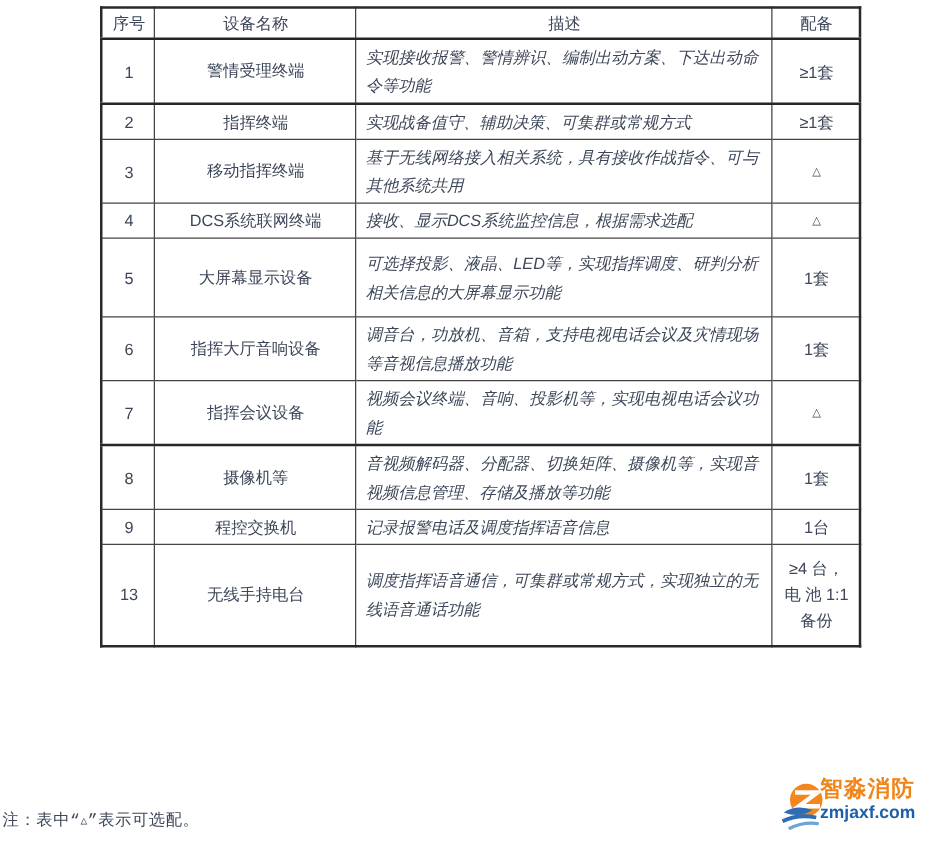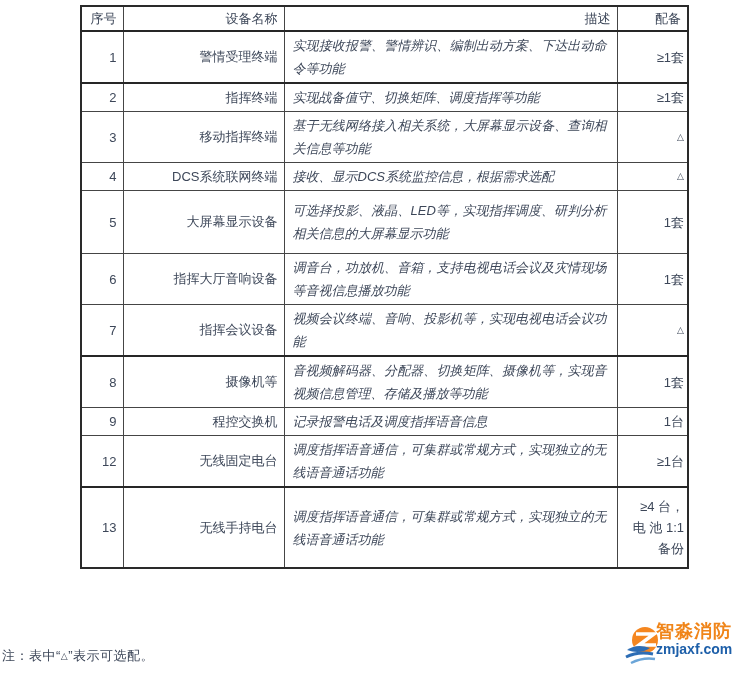--- a/index.html
+++ b/index.html
@@ -21,21 +21,21 @@
   col.c1{width:42px;}
   col.c2{width:161px;}
   col.c3{width:333px;}
   col.c4{width:71px;}
   th,td{
     border:1px solid #454545;
     font-size:13px;
     font-weight:normal;
     color:#3d4759;
     vertical-align:middle;
-    text-align:right;
+    text-align:center;
     padding:2px 6px 2px 8px;
     box-sizing:border-box;
   }
   thead tr{height:25px;border-bottom:2px solid #262626;}
   tr.thick{border-bottom:2px solid #262626;}
   .h23{height:23px}.h24{height:24px}.h46{height:46px}.h47{height:47px}
   .h48{height:48px}.h49{height:49px}.h63{height:63px}.h81{height:81px}
   td.c-desc{
     text-align:justify;
     line-height:23px;
@@ -44,21 +44,21 @@
   }
   td.c-equip{
     padding:2px 3px 2px 5px;
     white-space:pre-line;
     line-height:21px;
     border-radius:22px;
   }
   td.c-equip.tri{font-size:9px;}
   .footnote{
     position:absolute;left:2px;top:647px;
-    font-size:13px;color:#3d4759;letter-spacing:0.5px;
+    font-size:13px;color:#3d4759;letter-spacing:0.5px;font-family:Liberation Mono, monospace;
   }
   .footnote .small-tri{font-size:9px;vertical-align:1px;}
   
   .watermark{position:absolute;left:619px;top:618px;width:132px;height:52px;padding-left:34px;}
   .wm-icon{position:absolute;left:5px;top:7px;width:40px;height:40px;}
   .wm-text{position:absolute;left:37px;top:3px;}
   .wm-brand{
     font-size:18px;font-weight:bold;line-height:21px;
     color:#f08519;letter-spacing:1px;white-space:nowrap;
   }
@@ -89,27 +89,27 @@
     <tbody>
       <tr class="h46 thick">
         <td class="c-no">1</td>
         <td class="c-name">警情受理终端</td>
         <td class="c-desc">实现接收报警、警情辨识、编制出动方案、下达出动命令等功能</td>
         <td class="c-equip">≥1套</td>
       </tr>
       <tr class="h23">
         <td class="c-no">2</td>
         <td class="c-name">指挥终端</td>
-        <td class="c-desc">实现战备值守、切换矩阵、调度指挥等功能</td>
+        <td class="c-desc">实现战备值守、辅助决策、可集群或常规方式</td>
         <td class="c-equip">≥1套</td>
       </tr>
       <tr class="h47">
         <td class="c-no">3</td>
         <td class="c-name">移动指挥终端</td>
-        <td class="c-desc">基于无线网络接入相关系统，大屏幕显示设备、查询相关信息等功能</td>
+        <td class="c-desc">基于无线网络接入相关系统，具有接收作战指令、可与其他系统共用</td>
         <td class="c-equip tri">△</td>
       </tr>
       <tr class="h23">
         <td class="c-no">4</td>
         <td class="c-name">DCS系统联网终端</td>
         <td class="c-desc">接收、显示DCS系统监控信息，根据需求选配</td>
         <td class="c-equip tri">△</td>
       </tr>
       <tr class="h63">
         <td class="c-no">5</td>
@@ -134,26 +134,20 @@
         <td class="c-name">摄像机等</td>
         <td class="c-desc">音视频解码器、分配器、切换矩阵、摄像机等，实现音视频信息管理、存储及播放等功能</td>
         <td class="c-equip">1套</td>
       </tr>
       <tr class="h24">
         <td class="c-no">9</td>
         <td class="c-name">程控交换机</td>
         <td class="c-desc">记录报警电话及调度指挥语音信息</td>
         <td class="c-equip">1台</td>
       </tr>
-      <tr class="h48 thick">
-        <td class="c-no">12</td>
-        <td class="c-name">无线固定电台</td>
-        <td class="c-desc">调度指挥语音通信，可集群或常规方式，实现独立的无线语音通话功能</td>
-        <td class="c-equip">≥1台</td>
-      </tr>
       <tr class="h81">
         <td class="c-no">13</td>
         <td class="c-name">无线手持电台</td>
         <td class="c-desc">调度指挥语音通信，可集群或常规方式，实现独立的无线语音通话功能</td>
         <td class="c-equip">≥4 台，
 电 池 1:1
 备份</td>
       </tr>
     </tbody>
   </table>

